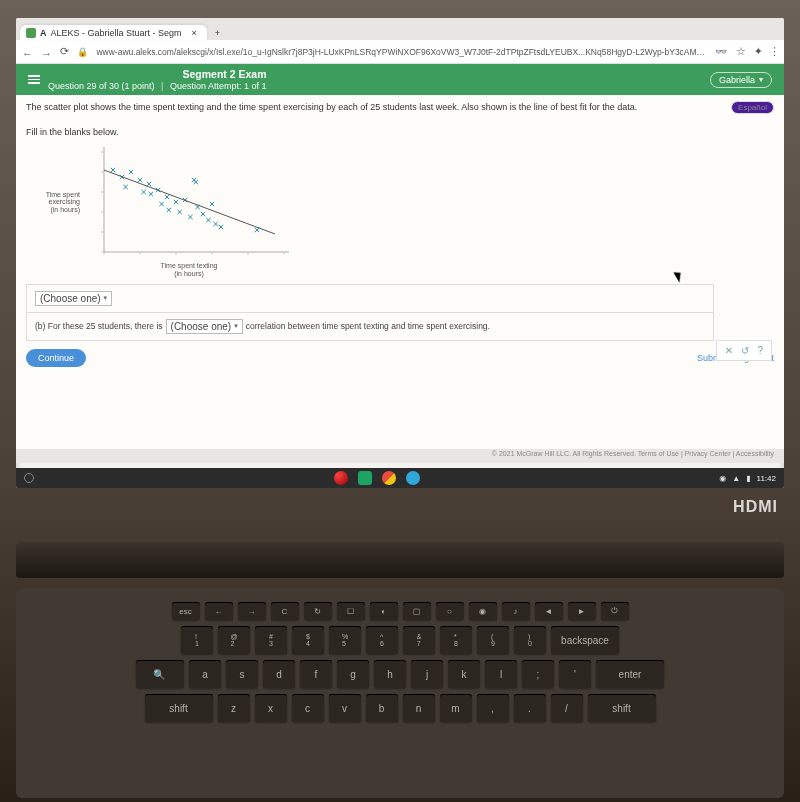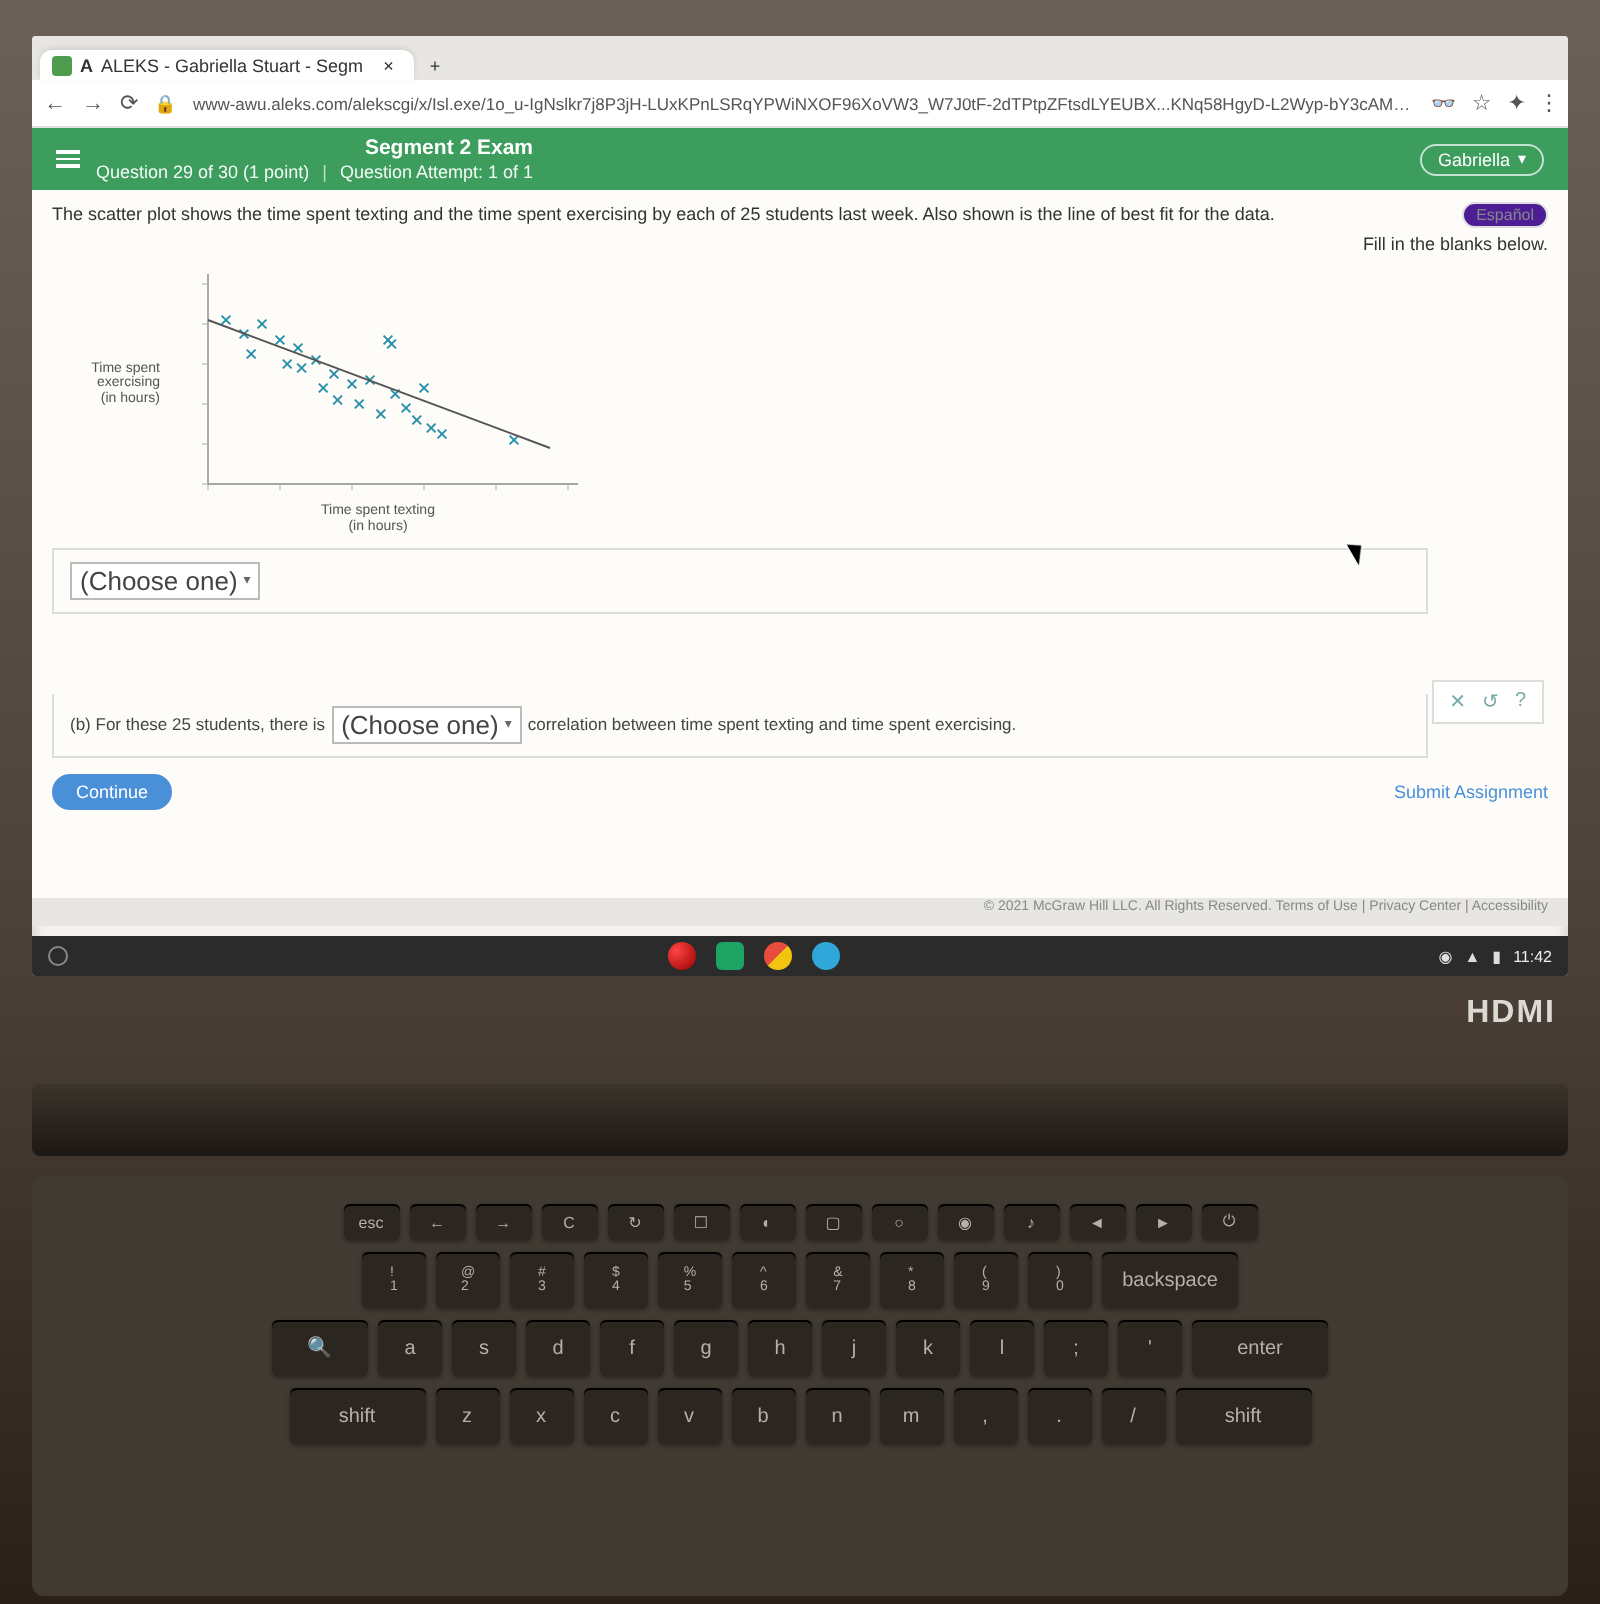--- a/index.html
+++ b/index.html
@@ -116,25 +116,25 @@
   .xaxis-label{font-size:7px;color:#555;text-align:center;margin-left:58px;width:210px;line-height:1.1;}
 
   .answers { margin-top:6px; width: 92%;}
   .ans-row{
     border:1px solid #dcdcdc;
     padding:6px 8px;
     font-size:8.5px;
     color:#444;
     display:flex;align-items:center;flex-wrap:wrap;gap:3px;
   }
-  .ans-row + .ans-row{border-top:none;margin-top:40px;}
+  .ans-row + .ans-row{border-top:none;}
   .choose{
     border:1px solid #bbb;
     padding:1px 4px;
-    font-size:13px;
+    font-size:10px;
     background:#fff;
     display:inline-flex;align-items:center;gap:3px;justify-content:center;
   }
   .choose:after{content:"▾";font-size:7px;color:#666;}
   .tool-strip{
     position:absolute;
     right:12px; top: 245px;
     border:1px solid #ddd;
     background:#fff;
     display:flex; gap:8px;
@@ -253,21 +253,21 @@
         </div>
       </div>
       <div class="user-chip">
         <span>Gabriella</span>
       </div>
     </div>
 
     <div class="content">
       <span class="espanol">Español</span>
       <p class="qtext">The scatter plot shows the time spent texting and the time spent exercising by each of 25 students last week. Also shown is the line of best fit for the data.</p>
-      <p class="qtext" style="margin-top:2px;text-align:right;">Fill in the blanks below.</p>
+      <p class="qtext" style="margin-top:12px;">Fill in the blanks below.</p>
 
       <div class="chart-wrap">
         <div class="yaxis-label">
           <span>Time spent exercising</span><br><span>(in hours)</span>
         </div>
         <svg class="scatter" width="210" height="120" viewBox="0 0 210 120">
           <line x1="20" y1="110" x2="205" y2="110" stroke="#888" stroke-width="0.7"></line>
           <line x1="20" y1="5" x2="20" y2="110" stroke="#888" stroke-width="0.7"></line>
           <g id="ticks" stroke="#aaa" stroke-width="0.5">
               <line x1="20" x2="20" y1="110" y2="113"></line>

